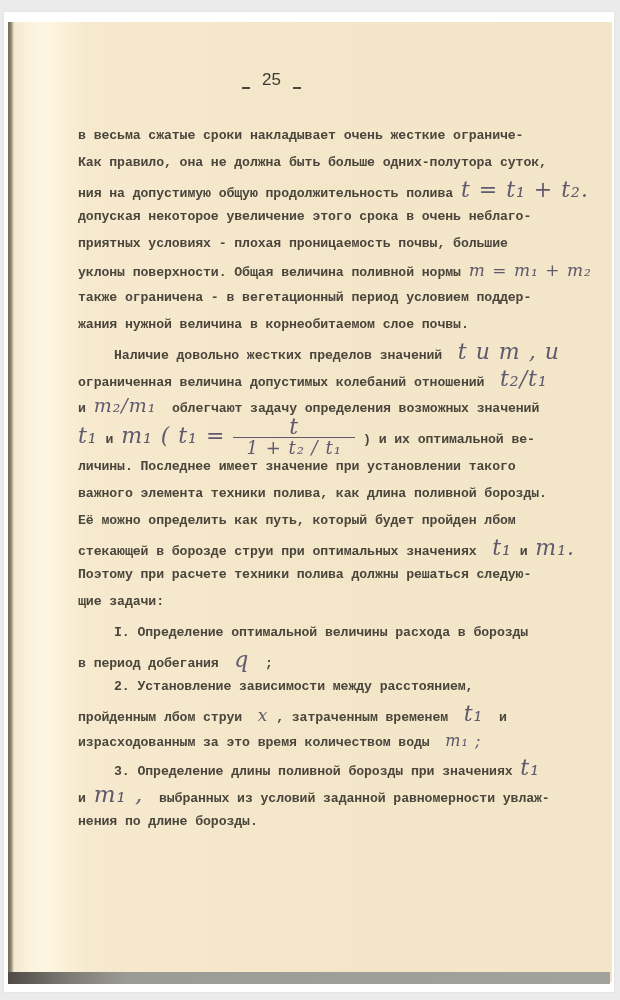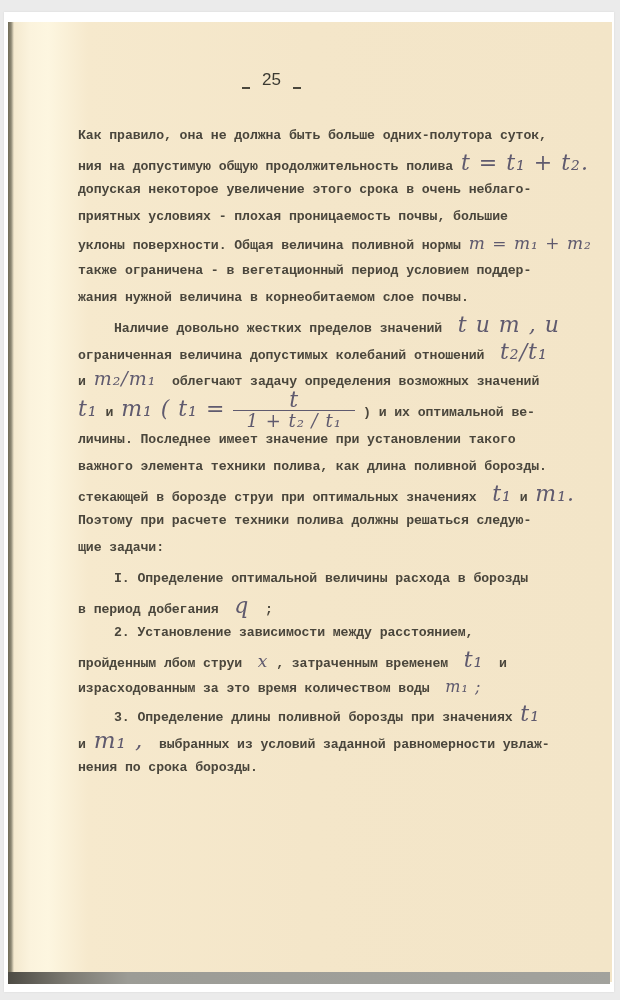--- a/index.html
+++ b/index.html
@@ -50,39 +50,41 @@
 <div class="frame"></div>
 <div class="page"></div>
 <div class="page-bottom"></div>
 
 <div class="page-num">
   <span class="dash"></span><span>25</span><span class="dash"></span>
 </div>
 
 <div class="text">
 
+  <div class="line"><span>в весьма сжатые сроки накладывает очень жесткие ограниче-</span></div>
   <div class="line"><span>Как правило, она не должна быть больше одних-полутора суток,</span></div>
   <div class="line"><span>ния на допустимую общую продолжительность полива</span> <span class="hw">t = t₁ + t₂.</span></div>
   <div class="line"><span>допуская некоторое увеличение этого срока в очень неблаго-</span></div>
   <div class="line"><span>приятных условиях - плохая проницаемость почвы, большие</span></div>
   <div class="line"><span>уклоны поверхности. Общая величина поливной нормы</span> <span class="hw" style="font-size:17px">m = m₁ + m₂</span></div>
   <div class="line"><span>также ограничена - в вегетационный период условием поддер-</span></div>
   <div class="line"><span>жания нужной величина в корнеобитаемом слое почвы.</span></div>
 
   <div class="line indent"><span>Наличие довольно жестких пределов значений</span> &nbsp;<span class="hw">t и m , и</span></div>
   <div class="line"><span>ограниченная величина допустимых колебаний отношений</span> &nbsp;<span class="hw">t₂/t₁</span></div>
   <div class="line"><span>и</span> <span class="hw" style="font-size:19px">m₂/m₁</span> &nbsp;<span>облегчают задачу определения возможных значений</span></div>
   <div class="line" style="height:34px;line-height:34px"><span class="hw">t₁</span> <span>и</span> <span class="hw">m₁</span> <span class="hw">( t₁ =</span> <span class="frac hw"><span class="num">t</span><span class="den">1 + t₂ / t₁</span></span> <span>) и их оптимальной ве-</span></div>
   <div class="line"><span>личины. Последнее имеет значение при установлении такого</span></div>
   <div class="line"><span>важного элемента техники полива, как длина поливной борозды.</span></div>
+  <div class="line"><span>Её можно определить как путь, который будет пройден лбом</span></div>
   <div class="line"><span>стекающей в борозде струи при оптимальных значениях</span> &nbsp;<span class="hw">t₁</span> <span>и</span> <span class="hw">m₁.</span></div>
   <div class="line"><span>Поэтому при расчете техники полива должны решаться следую-</span></div>
   <div class="line"><span>щие задачи:</span></div>
 
   <div class="line indent" style="margin-top:4px"><span>I. Определение оптимальной величины расхода в борозды</span></div>
   <div class="line"><span>в период добегания</span> &nbsp;<span class="hw">q</span> &nbsp;<span>;</span></div>
   <div class="line indent"><span>2. Установление зависимости между расстоянием,</span></div>
   <div class="line"><span>пройденным лбом струи</span> &nbsp;<span class="hw" style="font-size:17px">x</span> <span>, затраченным временем</span> &nbsp;<span class="hw">t₁</span> &nbsp;<span>и</span></div>
   <div class="line"><span>израсходованным за это время количеством воды</span> &nbsp;<span class="hw" style="font-size:16px">m₁ ;</span></div>
   <div class="line indent"><span>3. Определение длины поливной борозды при значениях</span> <span class="hw">t₁</span></div>
   <div class="line"><span>и</span> <span class="hw" style="font-size:23px">m₁ ,</span> &nbsp;<span>выбранных из условий заданной равномерности увлаж-</span></div>
-  <div class="line"><span>нения по срока борозды.</span></div>
+  <div class="line"><span>нения по длине борозды.</span></div>
 </div>
 
 </body></html>

